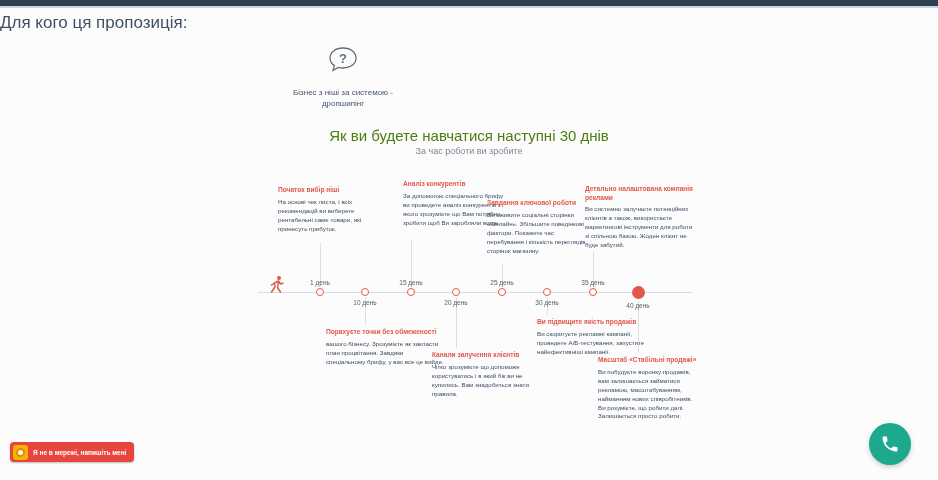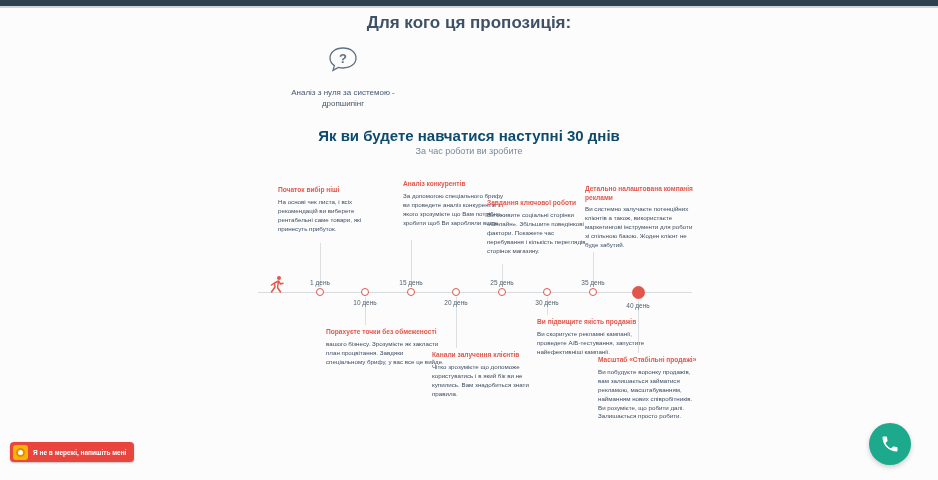--- a/index.html
+++ b/index.html
@@ -7,33 +7,33 @@
   body { font-family:"Liberation Sans", sans-serif; }
   .page {
     position:relative; width:938px; height:480px; margin:0 auto;
     background:#fcfcfc; overflow:hidden;
   }
   .topbar { position:absolute; top:0; left:0; width:100%; height:8px;
     background:#2e3f50; border-bottom:2px solid #ccd6dc; }
 
   .audience-title {
     position:absolute; top:13px; left:0; width:100%;
-    text-align:center; font-size:17px; font-weight:bold; color:#3f5165;
+    font-size:17px; font-weight:normal; color:#3f5165;
   }
   .features { position:absolute; top:40px; left:282px; width:386px;
     display:flex; justify-content:space-between; }
   .feature { width:122px; text-align:center; }
   .feature .icon-box { height:42px; display:flex; align-items:center; justify-content:center; }
   .feature .label { margin-top:6px; font-size:8px; line-height:1.35; color:#46586c; }
   .line-icon { stroke:#5f7080; fill:none; stroke-width:1.3; stroke-linecap:round; }
   .bubble-q { font-size:13px; color:#5f7080; font-weight:bold; }
 
   .course-title {
     position:absolute; top:127px; left:0; width:100%;
-    text-align:center; font-size:15px; font-weight:bold; color:#0c4a6e;
+    text-align:center; font-size:15px; font-weight:normal; color:#4d7c0f;
   }
   .course-subtitle {
     position:absolute; top:146px; left:0; width:100%;
     text-align:center; font-size:9px; color:#7b8796;
   }
 
   .tl-block { position:absolute; }
   .tl-block h4 { margin:0 0 3px 0; font-size:6.6px; font-weight:bold; color:#e2574c; line-height:1.3; }
   .tl-block p  { margin:0; font-size:6.2px; color:#3c4d63; line-height:1.45; }
 
@@ -89,21 +89,21 @@
   <div class="audience-title">Для кого ця пропозиція:</div>
 
   <div class="features">
     <div class="feature">
       <div class="icon-box">
         <svg width="42" height="40" viewBox="0 0 42 40" class="line-icon">
           <path d="M21 7 c8 0 13 4.4 13 10 c0 5.6 -5 10 -13 10 c-1.6 0 -3.2 -0.2 -4.6 -0.6 l-5.4 3 l1.4 -4.8 c-2.7 -1.8 -4.4 -4.5 -4.4 -7.6 c0 -5.6 5 -10 13 -10 z"></path>
           <text x="21" y="21.5" text-anchor="middle" class="bubble-q" stroke="none" fill="#5f7080">?</text>
         </svg>
       </div>
-      <div class="label">Аналіз з нуля за системою - дропшипінг</div>
+      <div class="label">Бізнес з ніші за системою - дропшипінг</div>
     </div>
   </div>
 
   <div class="course-title">Як ви будете навчатися наступні 30 днів</div>
   <div class="course-subtitle">За час роботи ви зробите</div>
 
   <div class="tl-block" style="left:278px; top:186px; width:112px;">
     <h4>Початок вибір ніші</h4>
     <p>На основі чек листа, і всіх рекомендацій ви виберете рентабельні саме товари, які принесуть прибуток.</p>
   </div>

